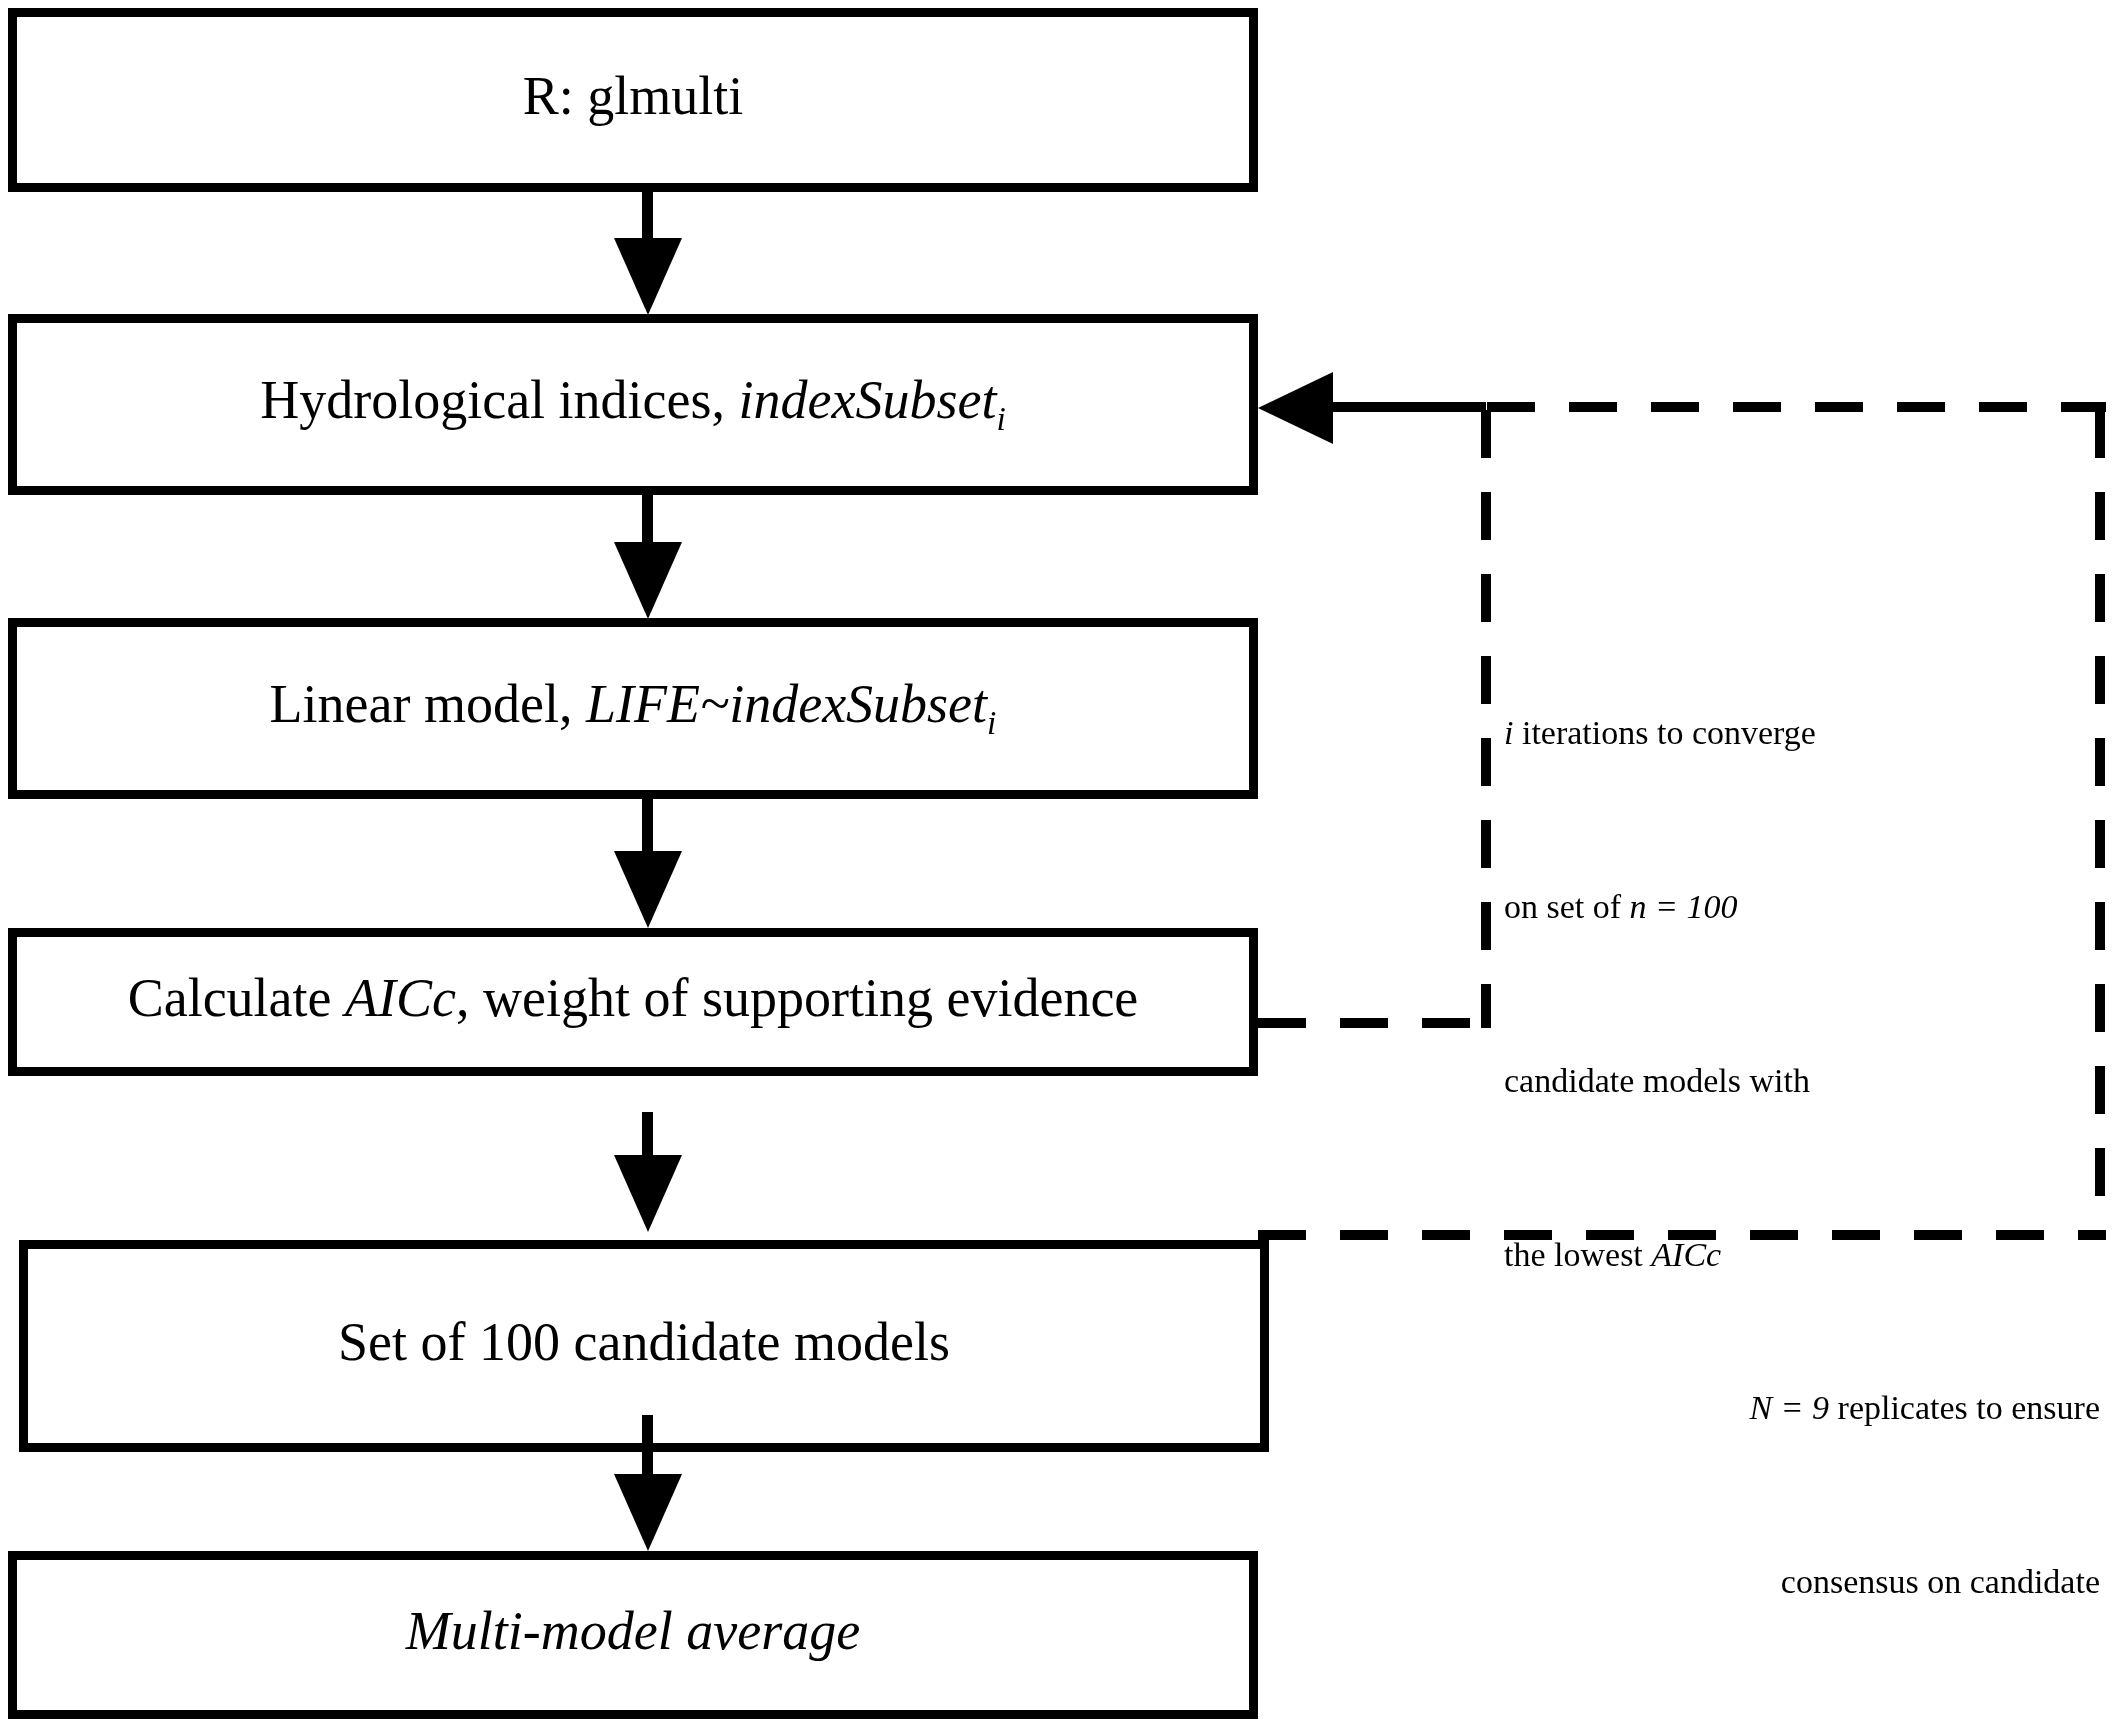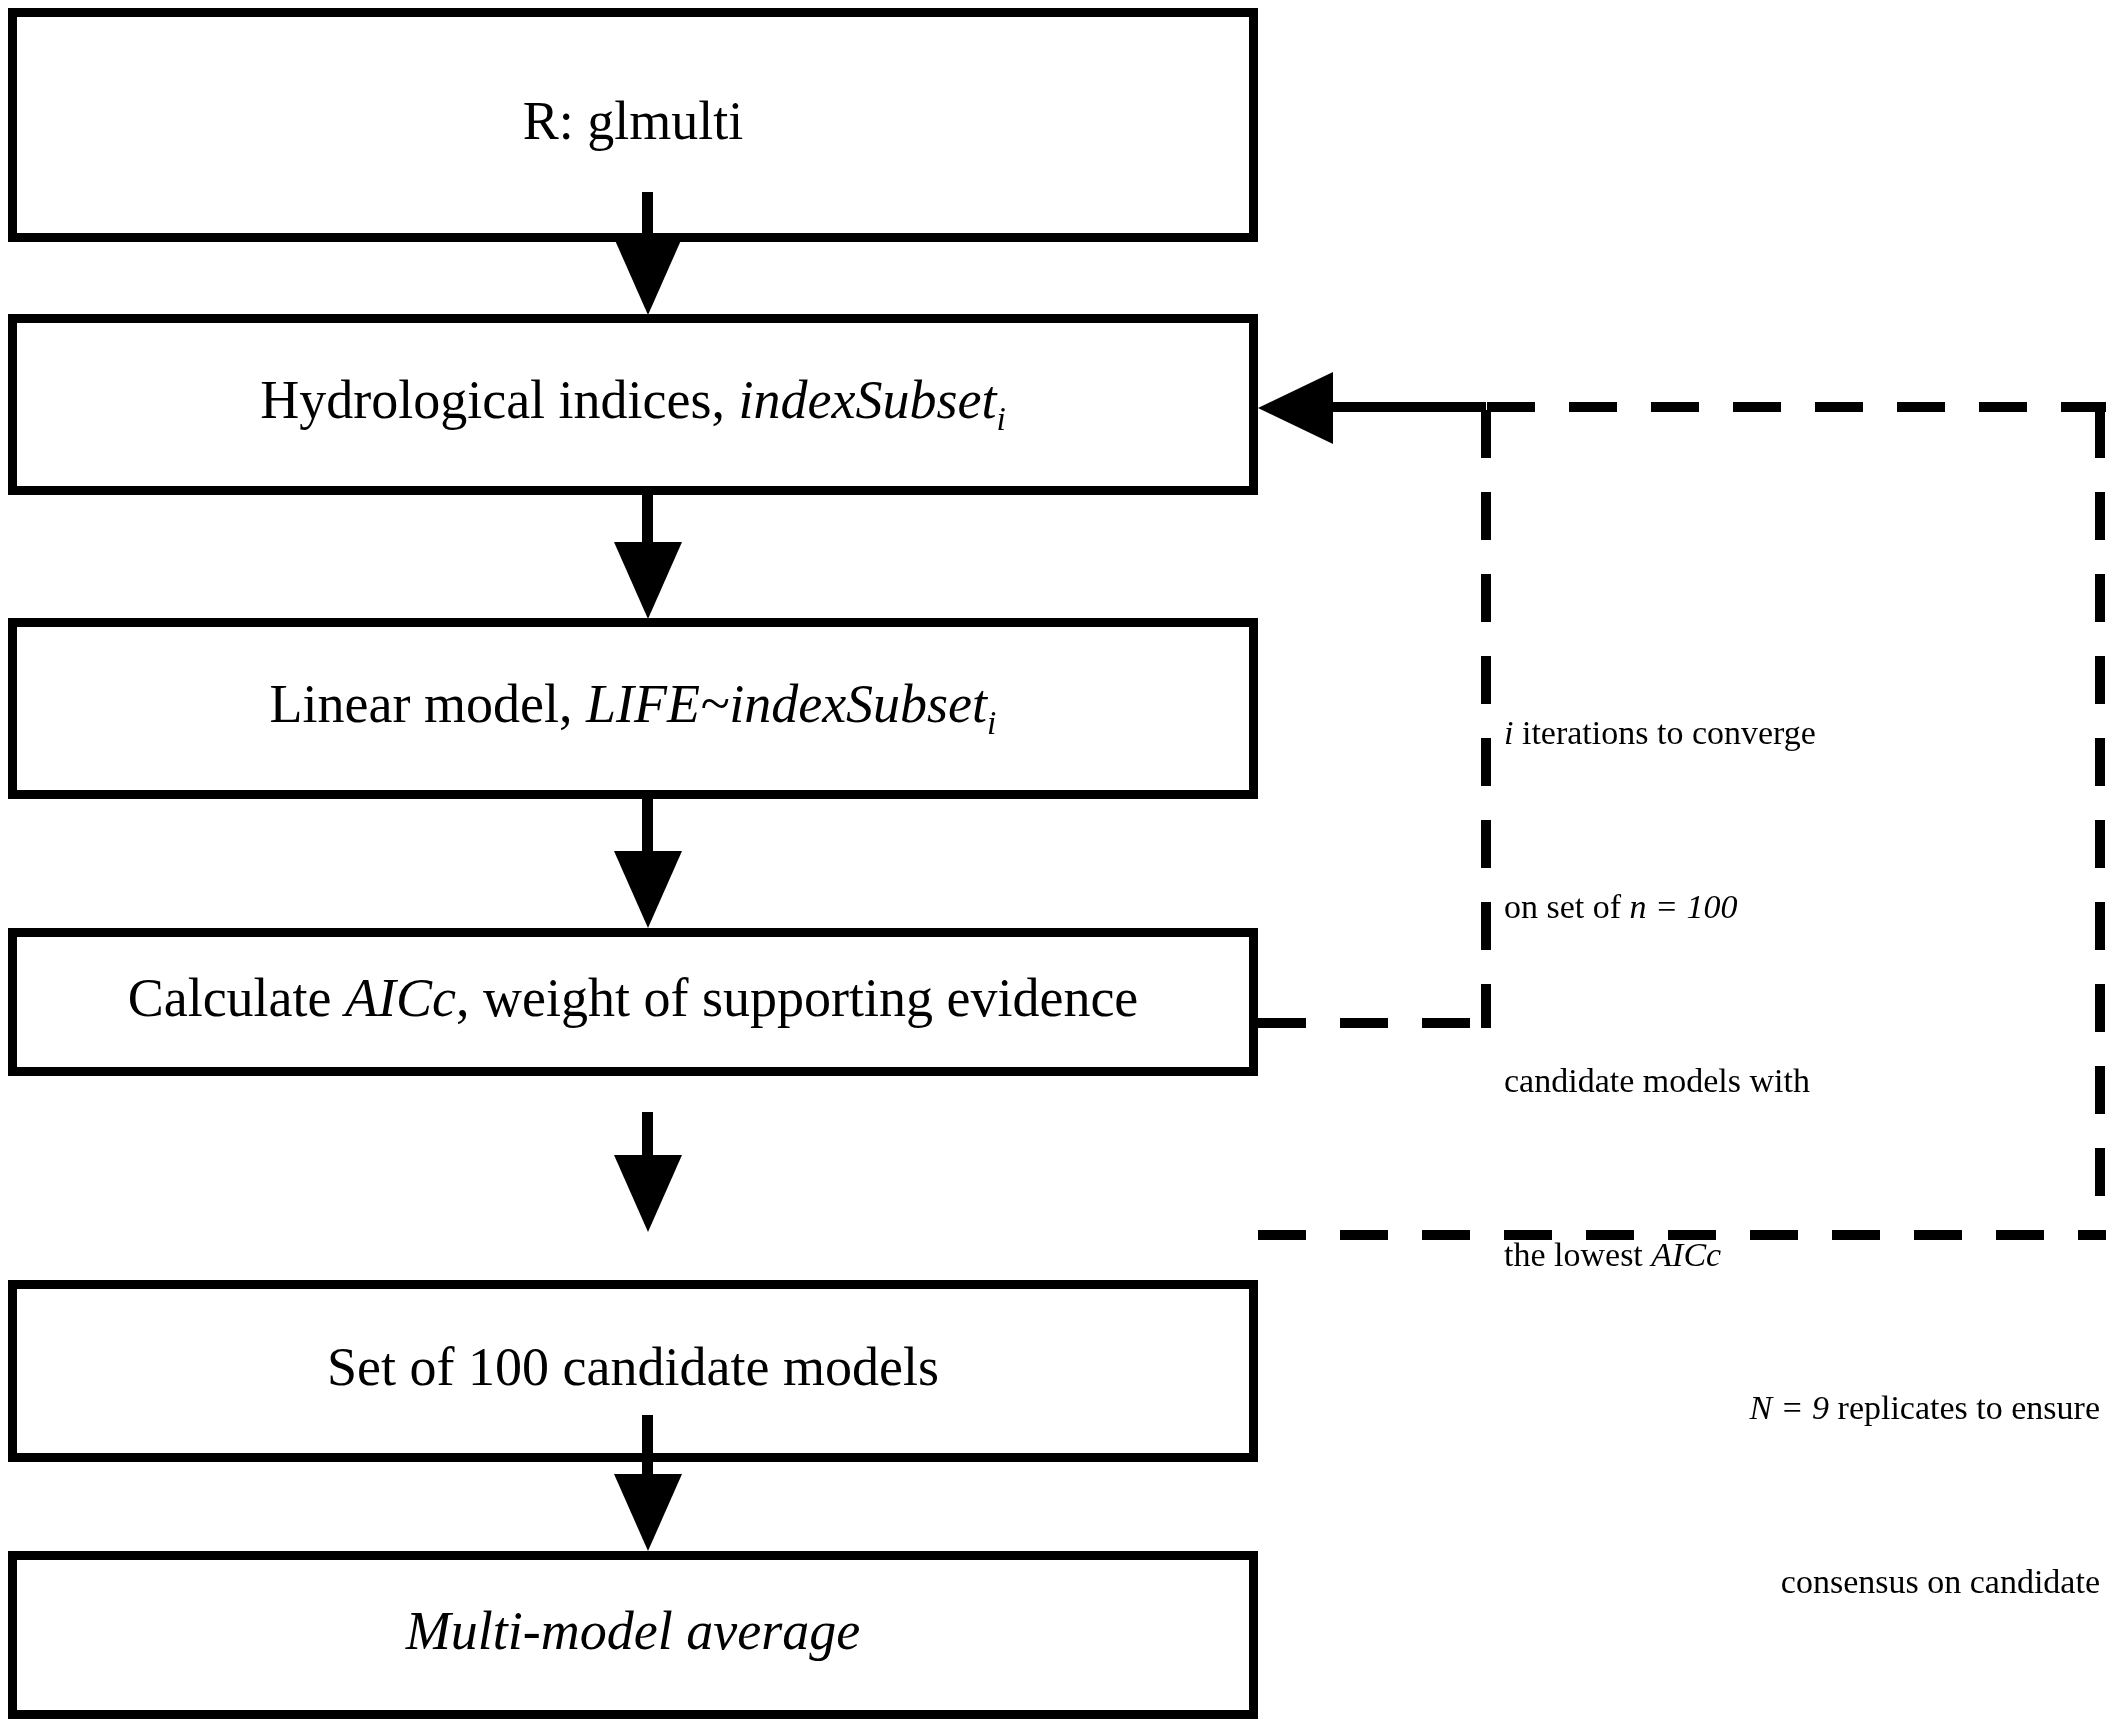--- a/index.html
+++ b/index.html
@@ -21,25 +21,25 @@
     box-sizing: border-box;
     border: 9.6px solid #000000;
     background: #ffffff;
     display: flex;
     align-items: center;
     justify-content: center;
     font-size: 54px;
     line-height: 1;
     white-space: pre;
   }
-  #box-glmulti    { top: 8px;   height: 234px; }
+  #box-glmulti    { top: 8px;   height: 184px; }
   #box-hydro      { top: 314px;  height: 181px; }
   #box-linear     { top: 618px;  height: 181px; }
   #box-aicc       { top: 928px; height: 148px; }
-  #box-candidates { top: 1280px; height: 182px; }
+  #box-candidates { top: 1240px; height: 212px; margin-left: 11px; }
   #box-average    { top: 1551px; height: 168px; font-style: italic; }
 
   .t-it  { font-style: italic; }
   .t-sub { font-style: italic; font-size: 0.62em; vertical-align: sub; }
 
   
   .stem {
     position: absolute;
     left: 642px;
     width: 11.2px;

